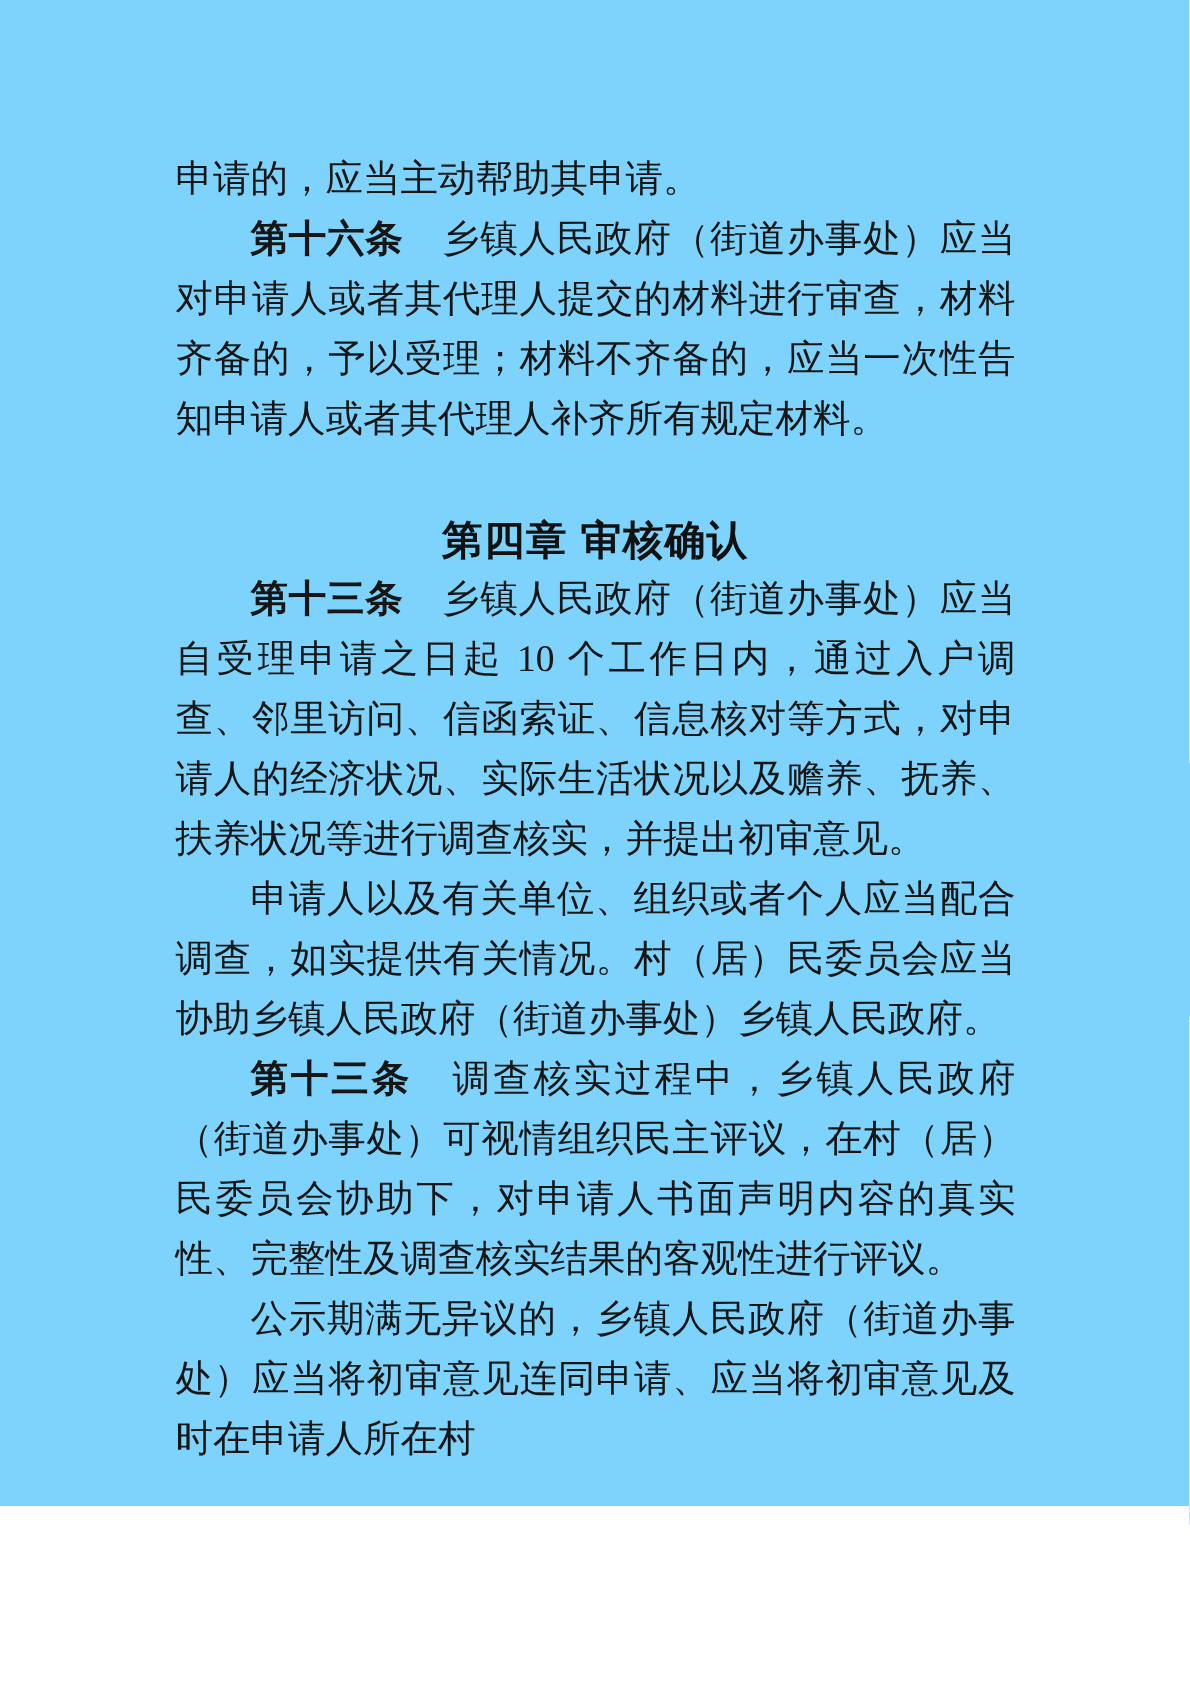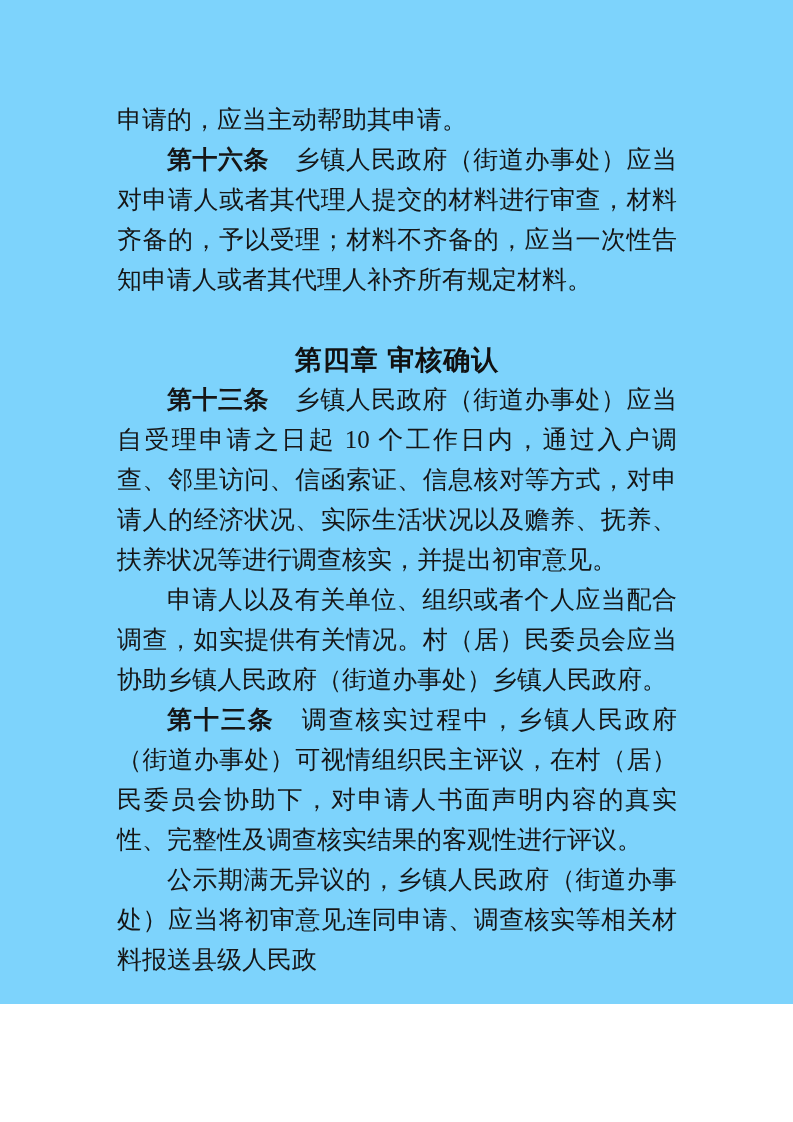--- a/index.html
+++ b/index.html
@@ -61,16 +61,16 @@
 <body>
 
 <div class="page">
   <div class="doc-body" id="doc-body">
       <p class="para no-indent">申请的，应当主动帮助其申请。</p>
       <p class="para"><span class="lead">第十六条</span>　乡镇人民政府（街道办事处）应当对申请人或者其代理人提交的材料进行审查，材料齐备的，予以受理；材料不齐备的，应当一次性告知申请人或者其代理人补齐所有规定材料。</p>
       <p class="chapter">第四章  审核确认</p>
       <p class="para"><span class="lead">第十三条</span>　乡镇人民政府（街道办事处）应当自受理申请之日起 10 个工作日内，通过入户调查、邻里访问、信函索证、信息核对等方式，对申请人的经济状况、实际生活状况以及赡养、抚养、扶养状况等进行调查核实，并提出初审意见。</p>
       <p class="para">申请人以及有关单位、组织或者个人应当配合调查，如实提供有关情况。村（居）民委员会应当协助乡镇人民政府（街道办事处）乡镇人民政府。</p>
       <p class="para"><span class="lead">第十三条</span>　调查核实过程中，乡镇人民政府（街道办事处）可视情组织民主评议，在村（居）民委员会协助下，对申请人书面声明内容的真实性、完整性及调查核实结果的客观性进行评议。</p>
-      <p class="para">公示期满无异议的，乡镇人民政府（街道办事处）应当将初审意见连同申请、调查核实等相关材料报送县级人民政</p>
+      <p class="para">公示期满无异议的，乡镇人民政府（街道办事处）应当将初审意见连同申请、应当将初审意见及时在申请人所在村</p>
     </div>
   <div class="page-number">- 6 -</div>
 </div>
 
 </body></html>

